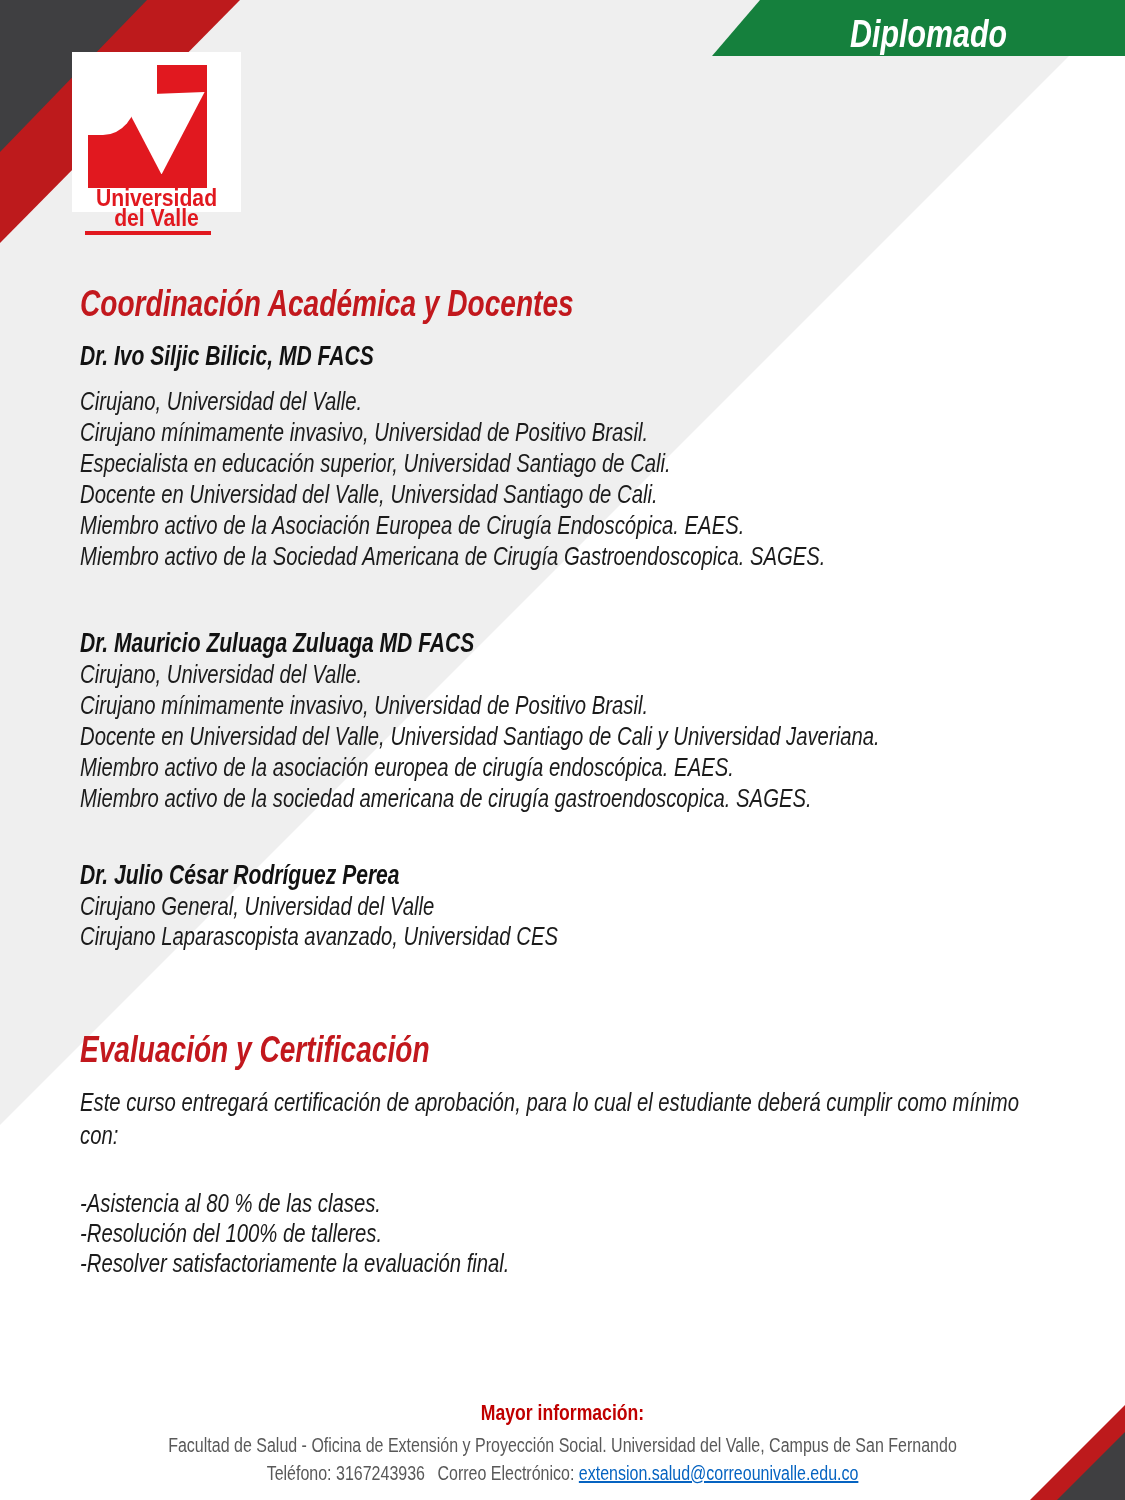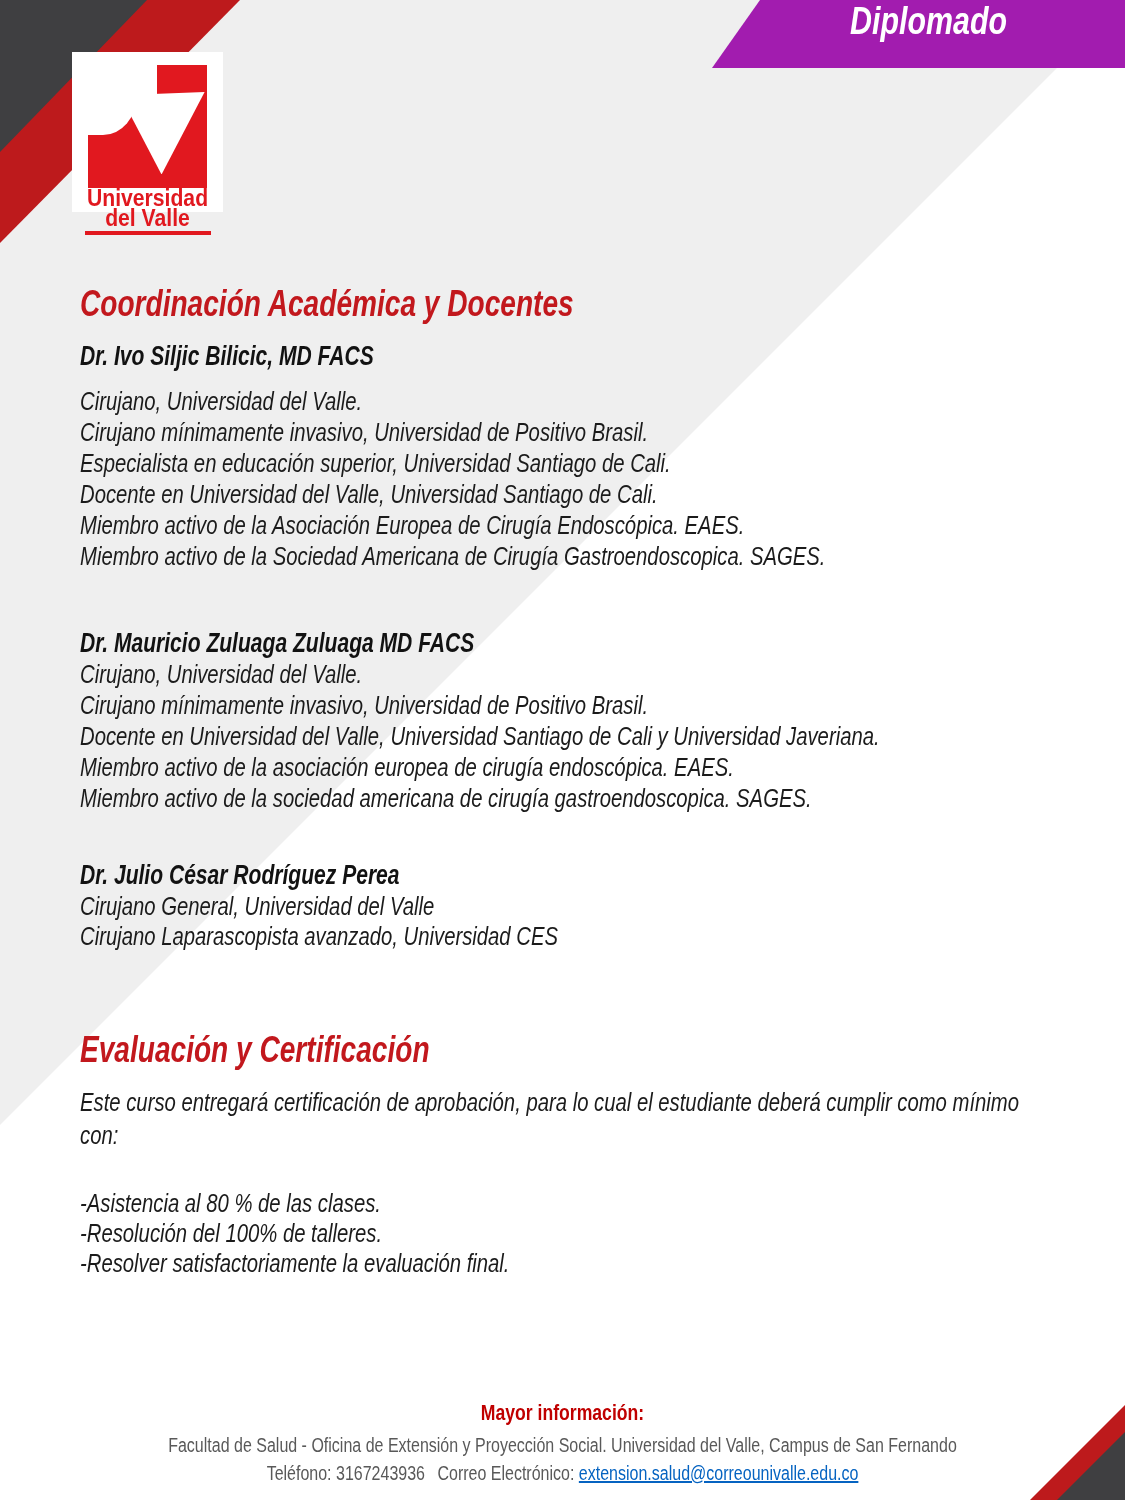--- a/index.html
+++ b/index.html
@@ -39,39 +39,40 @@
     clip-path: polygon(100% 0, 100% 100%, 0 100%);
   }
   .br-dark {
     right: 0; bottom: 0; width: 68px; height: 68px;
     background: #3f3f41;
     clip-path: polygon(100% 0, 100% 100%, 0 100%);
   }
 
   
   .banner {
-    top: 0; right: 0; width: 413px; height: 68px;
-    background: #a21caf;
+    top: 0; right: 0; width: 413px; height: 56px;
+    background: #15803d;
     clip-path: polygon(48px 0, 100% 0, 100% 100%, 0 100%);
-    display: flex; align-items: flex-start; justify-content: center;
+    display: flex; align-items: flex-end; justify-content: center;
   }
   .banner-title {
     color: #ffffff;
     font-size: 38px;
     font-weight: bold;
     font-style: italic;
     transform: scaleX(0.8);
     padding-left: 26px;
     white-space: nowrap;
   }
 
   
   .logo-box {
     left: 72px; top: 52px; width: 151px; height: 160px;
     background: #ffffff;
+    padding-left: 18px;
   }
   .logo-sq {
     left: 16px; top: 13px; width: 119px; height: 123px;
     background: #e1181f;
   }
   .lw-a { left: 0; top: 0; width: 58%; height: 31%; background: #ffffff; }
   .lw-b {
     left: 0; top: 0; width: 41%; height: 57%; background: #ffffff;
     border-bottom-right-radius: 34px 40px;
   }

